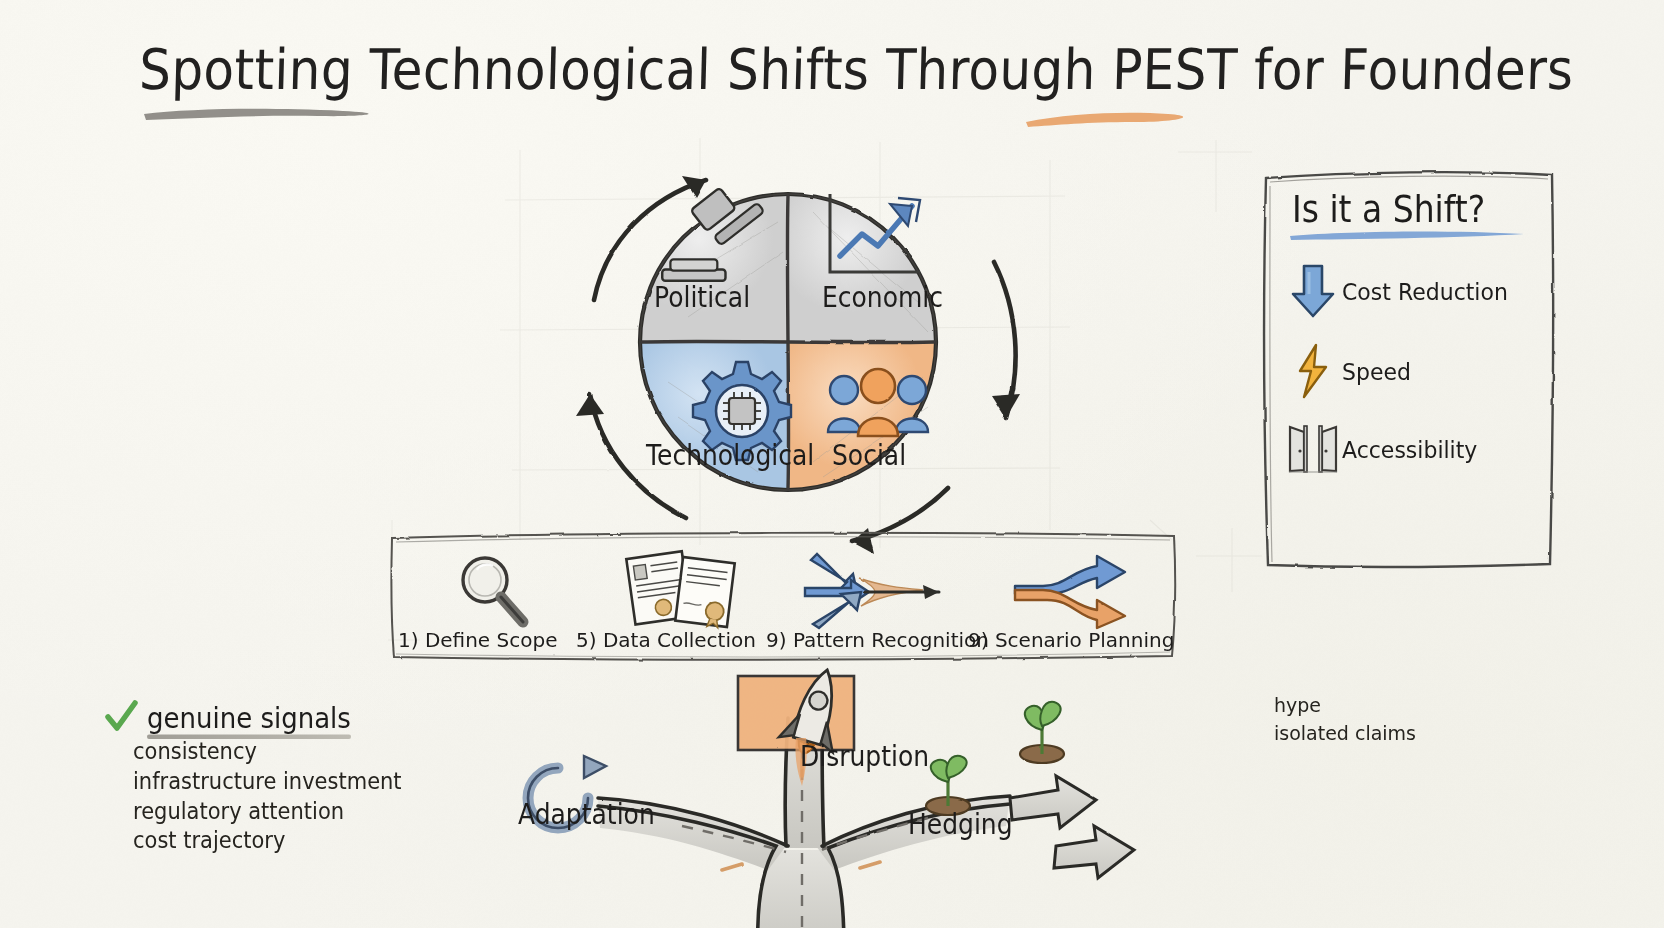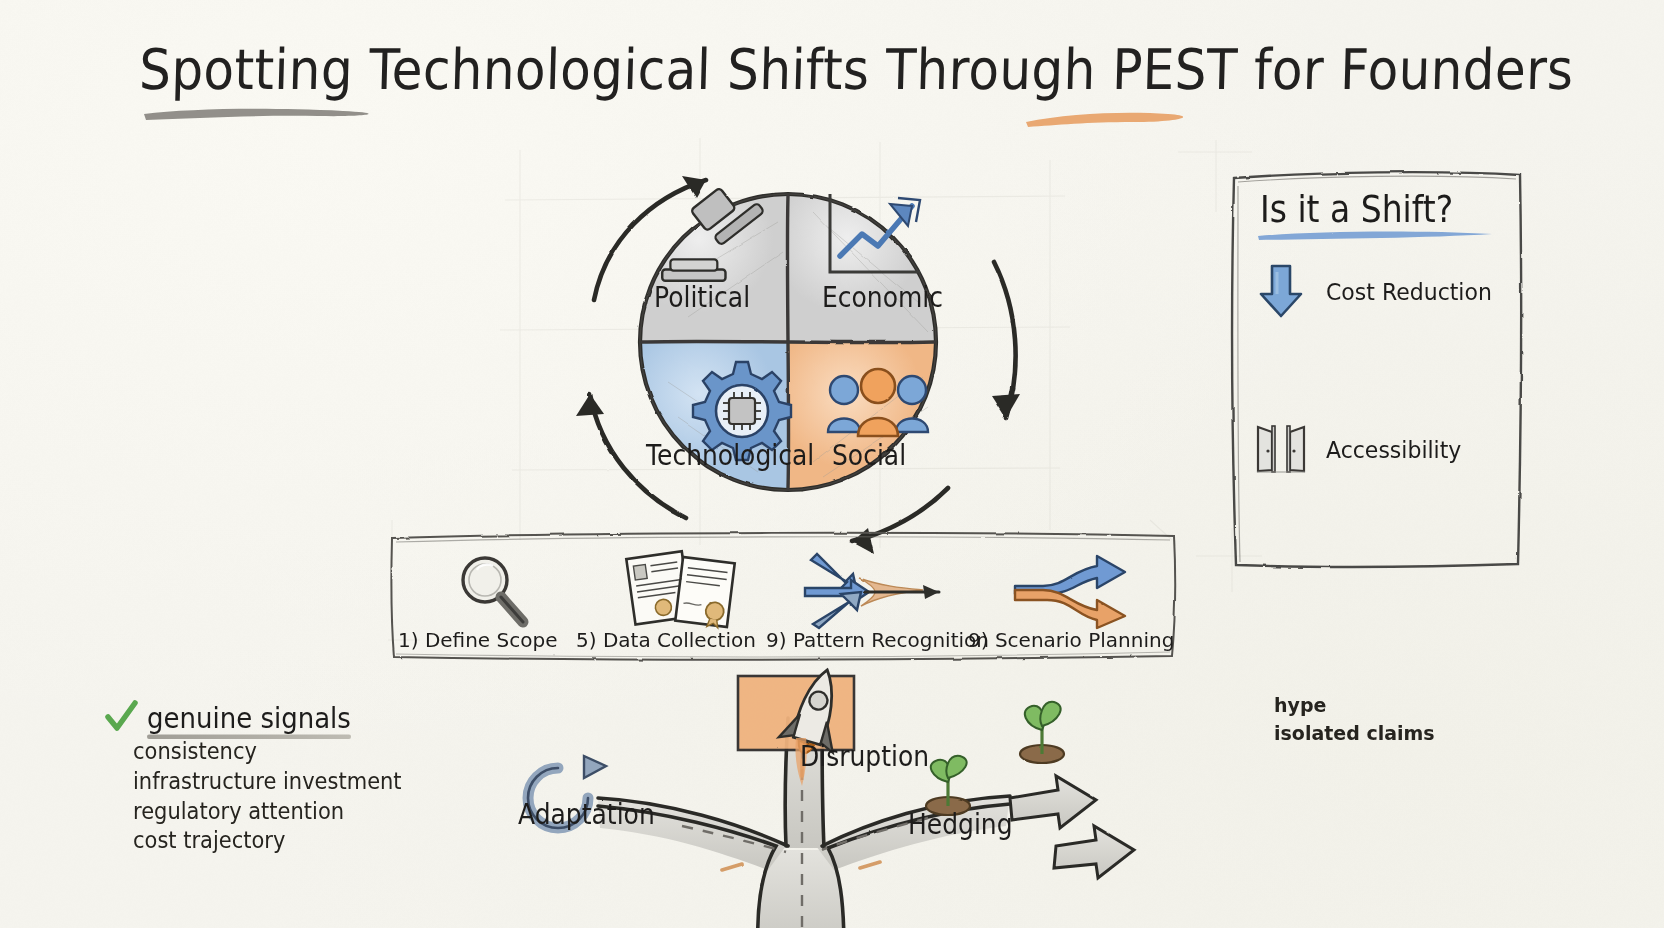--- a/index.html
+++ b/index.html
@@ -52,39 +52,39 @@
     position: absolute;
     font-size: 25px;
     color: #1d1c1b;
     white-space: nowrap;
     transform: scaleY(1.1);
   }
 
   
   #panel {
     position: absolute;
-    left: 1228px; top: 166px;
+    left: 1260px; top: 166px;
     width: 296px; height: 404px;
   }
   #panel-title {
     position: absolute;
     left: 32px; top: 24px;
     font-size: 33px;
     color: #1d1c1b;
     white-space: nowrap;
     transform: scaleY(1.12);
   }
   .panel-row {
     position: absolute;
     left: 26px;
     width: 260px;
     height: 58px;
     display: flex;
     align-items: center;
-    gap: 18px;
+    gap: 2px;
   }
   .panel-row .p-icon {
     width: 54px; height: 54px;
     display: flex; align-items: center; justify-content: center;
     flex: 0 0 54px;
   }
   .panel-row .p-label {
     font-size: 22px;
     color: #1d1c1b;
     white-space: nowrap;
@@ -147,21 +147,21 @@
   }
   .list-item {
     font-size: 21px;
     color: #26241f;
     line-height: 1.42;
     white-space: nowrap;
     transform: scaleY(1.06);
   }
   .list-item.small { font-size: 19px; line-height: 1.45; }
   .list-body { margin-left: 28px; }
-  .list-body.right { margin-left: 52px; font-weight: bold; }
+  .list-body.right { margin-left: 52px; }
 
   
   .road-label {
     position: absolute;
     font-size: 25px;
     color: #1d1c1b;
     white-space: nowrap;
     transform: scaleY(1.1);
   }
 
@@ -337,20 +337,28 @@
     <div class="panel-row" style="top:96px;">
       <span class="p-icon">
         <svg width="46" height="54" viewBox="0 0 46 54" filter="url(#pencil-soft)">
           <path d="M14,2 L32,2 L32,30 L43,30 L23,52 L3,30 L14,30 Z" fill="#7ba7d7" stroke="#2c4668" stroke-width="2.6" stroke-linejoin="round"></path>
           <path d="M19,8 L19,30" stroke="#a9c8e6" stroke-width="3" opacity=".7"></path>
         </svg>
       </span>
       <span class="p-label">Cost Reduction</span>
     </div>
 
+    <div class="panel-row" style="top:176px;">
+      <span class="p-icon">
+        <svg width="38" height="56" viewBox="0 0 38 56" filter="url(#pencil-soft)">
+          <path d="M22,2 L6,28 L17,28 L10,54 L32,24 L20,24 Z" fill="#f2b33d" stroke="#8a5f10" stroke-width="2.4" stroke-linejoin="round"></path>
+        </svg>
+      </span>
+      <span class="p-label">Speed</span>
+    </div>
 
     <div class="panel-row" style="top:254px;">
       <span class="p-icon">
         <svg width="52" height="52" viewBox="0 0 52 52" filter="url(#pencil-soft)">
           <path d="M3,4 L17,9 L17,47 L3,48 Z" fill="#e3e3df" stroke="#3a3936" stroke-width="2.2"></path>
           <path d="M49,4 L35,9 L35,47 L49,48 Z" fill="#e3e3df" stroke="#3a3936" stroke-width="2.2"></path>
           <rect x="17" y="3" width="3" height="46" fill="#cfcfca" stroke="#3a3936" stroke-width="1.6"></rect>
           <rect x="32" y="3" width="3" height="46" fill="#cfcfca" stroke="#3a3936" stroke-width="1.6"></rect>
           <circle cx="13" cy="28" r="1.6" fill="#3a3936"></circle>
           <circle cx="39" cy="28" r="1.6" fill="#3a3936"></circle>

